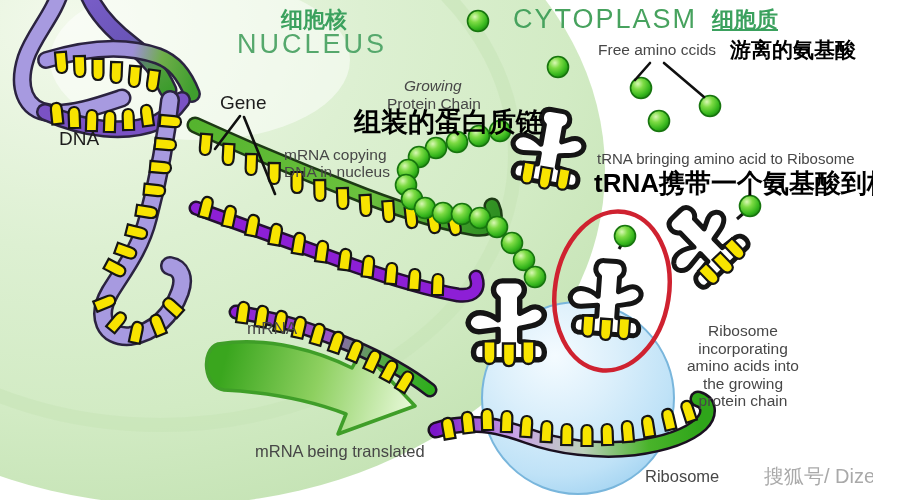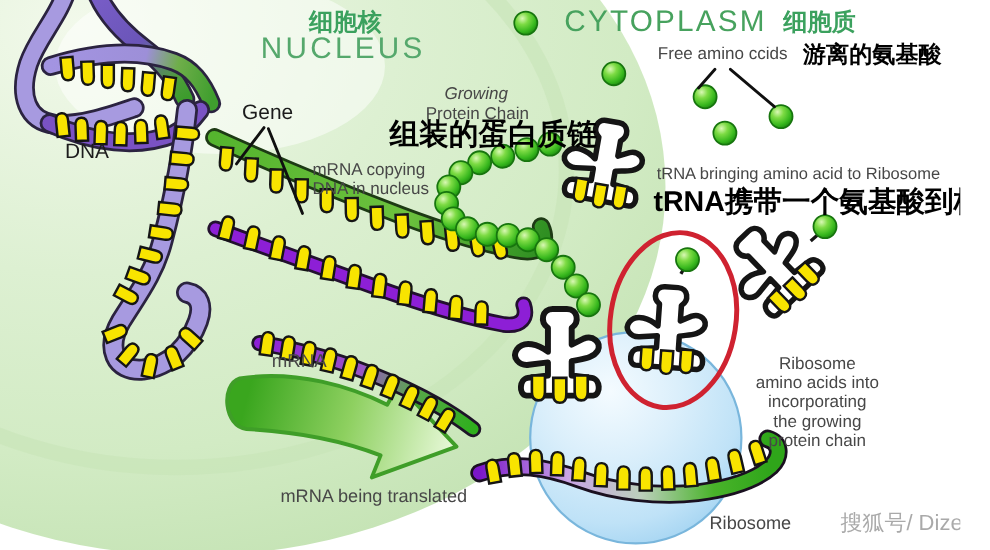--- a/index.html
+++ b/index.html
@@ -257,21 +257,21 @@
   <g stroke="#101010" stroke-width="2.6" stroke-linecap="round">
     <line x1="650" y1="63" x2="635" y2="80"></line>
     <line x1="664" y1="63" x2="704" y2="97"></line>
   </g>
 </svg>
 
 <div class="lbl green-cn" style="left:281px;top:8px;">细胞核</div>
 <div class="lbl green-big" style="left:237px;top:30px;">NUCLEUS</div>
 
 <div class="lbl green-big" style="left:513px;top:5px;letter-spacing:2px;color:#47a25e;">CYTOPLASM</div>
-<div class="lbl green-cn" style="left:712px;top:8px;">细胞质</div>
+<div class="lbl green-cn" style="left:712px;top:8px;text-decoration:underline;">细胞质</div>
 
 <div class="lbl en-gray" style="left:598px;top:42px;">Free amino ccids</div>
 <div class="lbl cn-black" style="left:730px;top:39px;font-size:21px;">游离的氨基酸</div>
 
 <div class="lbl en-gray" style="left:404px;top:78px;font-style:italic;">Growing</div>
 <div class="lbl en-gray" style="left:387px;top:96px;">Protein Chain</div>
 <div class="lbl cn-black" style="left:354px;top:108px;font-size:27px;">组装的蛋白质链</div>
 
 <div class="lbl" style="left:220px;top:93px;font-size:19px;color:#1c1c1c;">Gene</div>
 <div class="lbl" style="left:59px;top:129px;font-size:19px;color:#1c1c1c;">DNA</div>
@@ -281,22 +281,22 @@
 
 <div class="lbl en-gray" style="left:597px;top:151px;font-size:15px;">tRNA bringing amino acid to Ribosome</div>
 <div class="lbl cn-black" style="left:594px;top:170px;font-size:26px;">tRNA携带一个氨基酸到核糖体</div>
 
 <div class="lbl en-gray" style="left:247px;top:320px;font-size:17px;">mRNA</div>
 
 <div class="lbl en-gray" style="left:255px;top:443px;font-size:16.5px;">mRNA being translated</div>
 
 <div class="lbl en-gray note" style="left:658px;top:322px;">
   <div>Ribosome</div>
+  <div>incorporating</div>
   <div>amino acids into</div>
-  <div>incorporating</div>
   <div>the growing</div>
   <div>protein chain</div>
 </div>
 
 <div class="lbl en-gray" style="left:645px;top:468px;font-size:16.5px;">Ribosome</div>
 <div class="lbl watermark" style="left:737px;top:466px;margin-left:27px;">搜狐号/ Dize健康</div>
 <div class="lbl cn-black" style="left:731px;top:463px;font-size:24px;margin-top:45px;">核糖体</div>
 
 </div>
 

